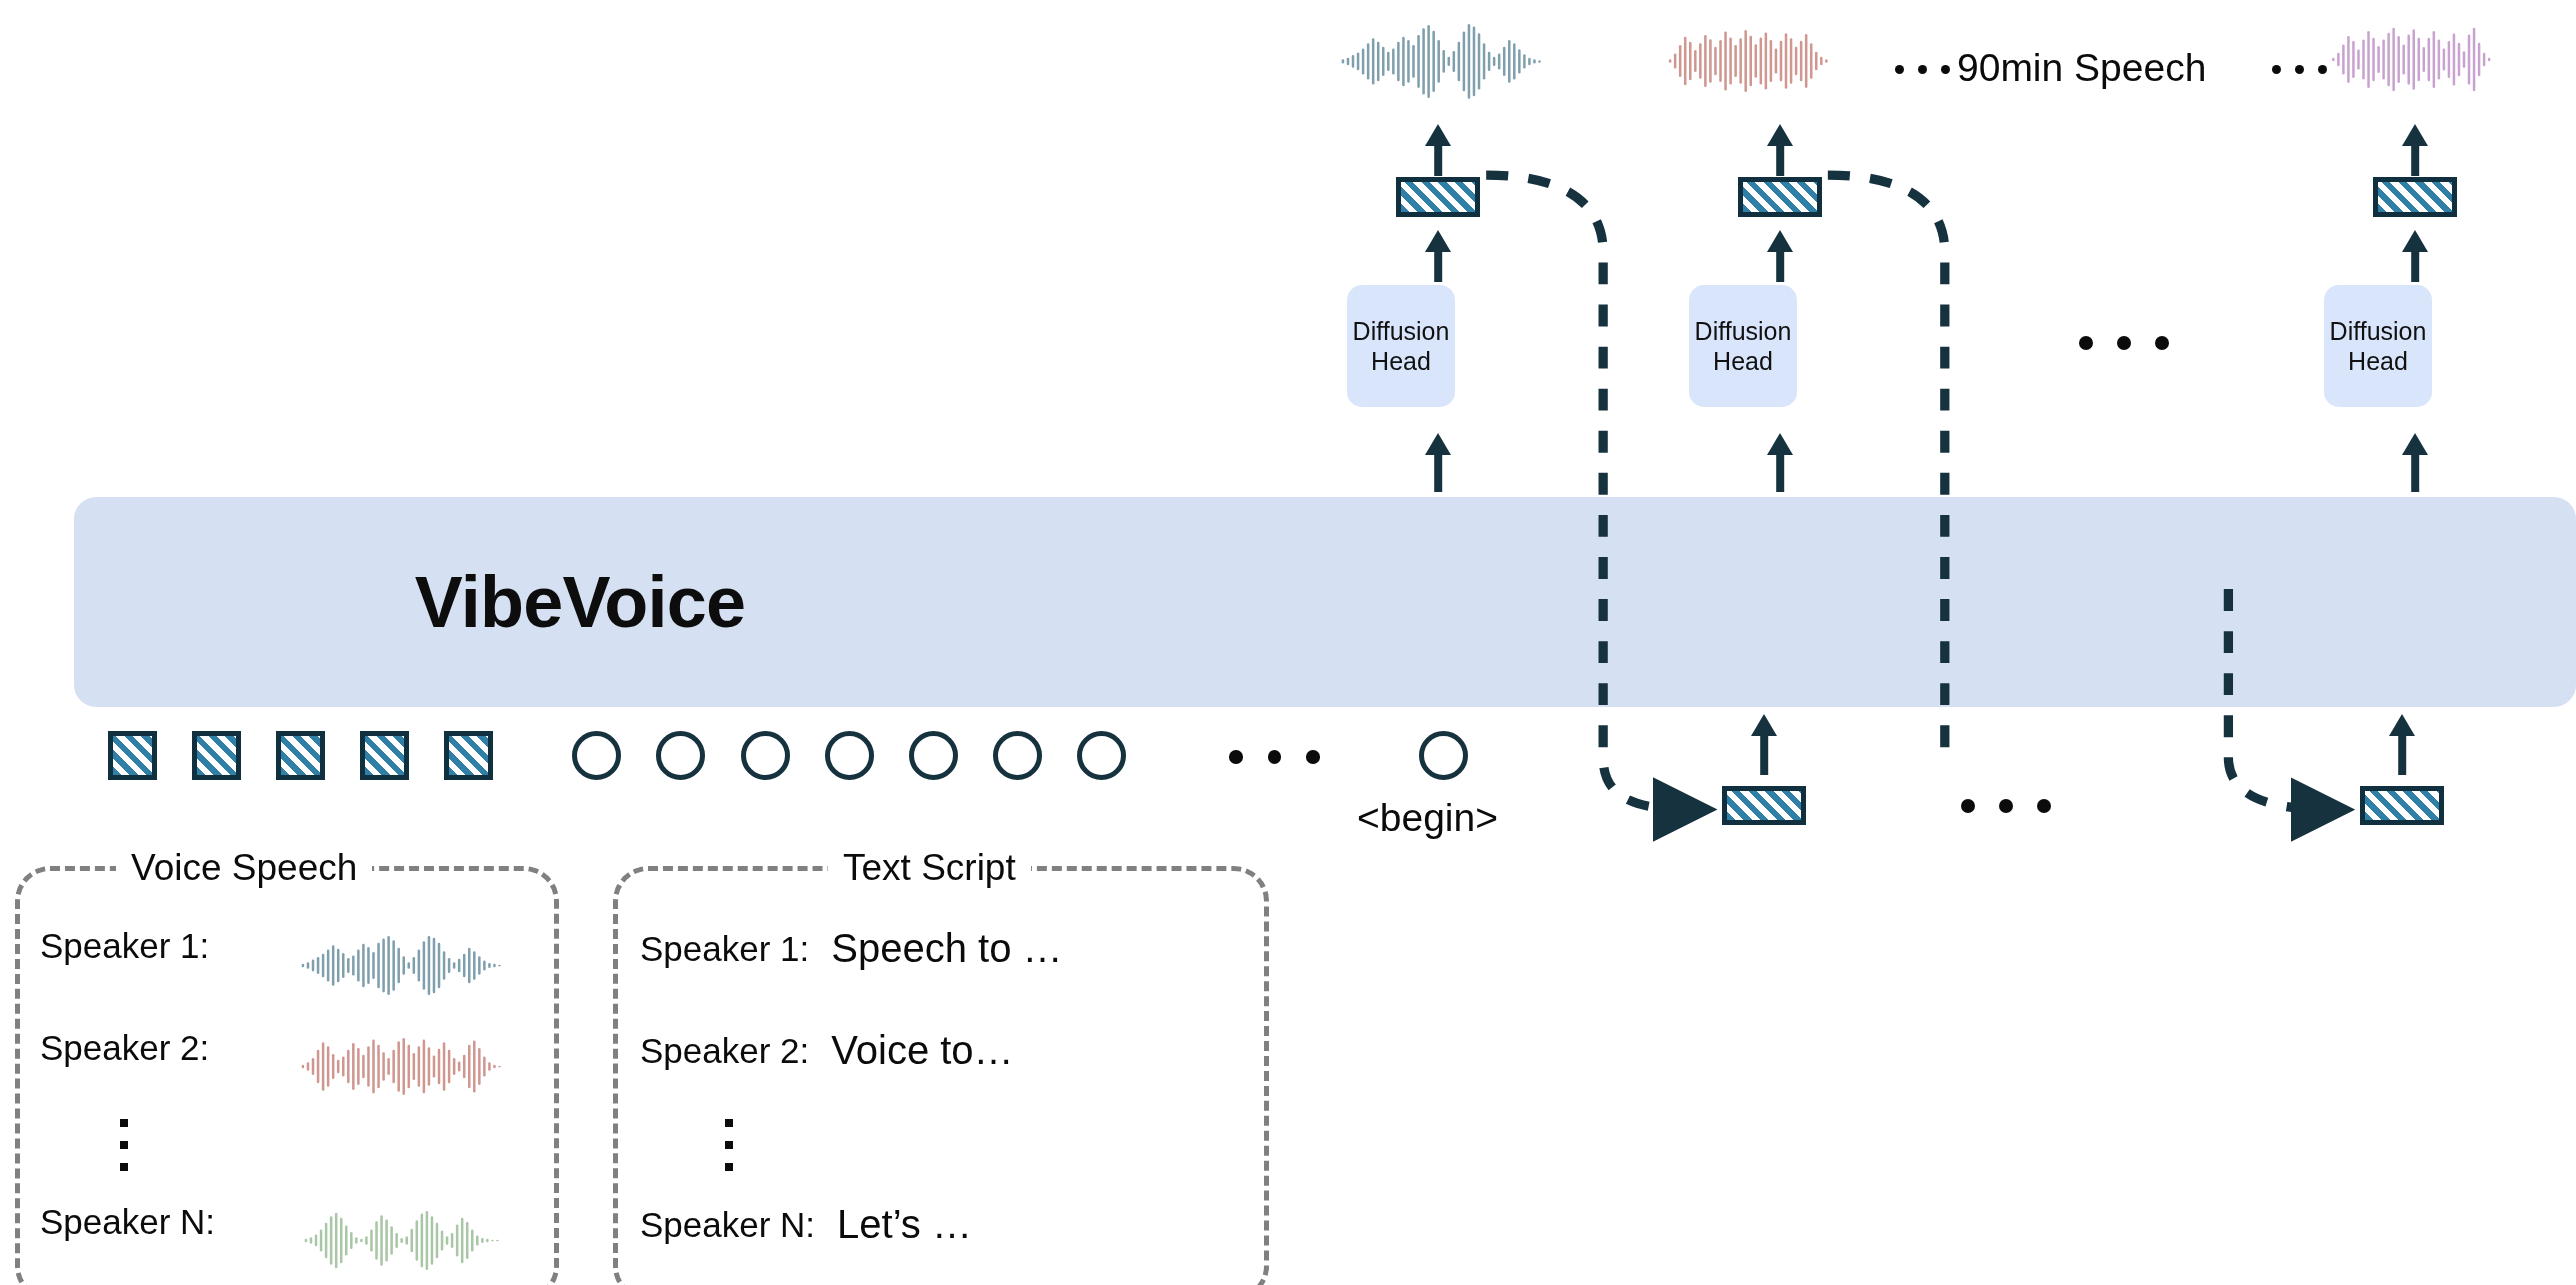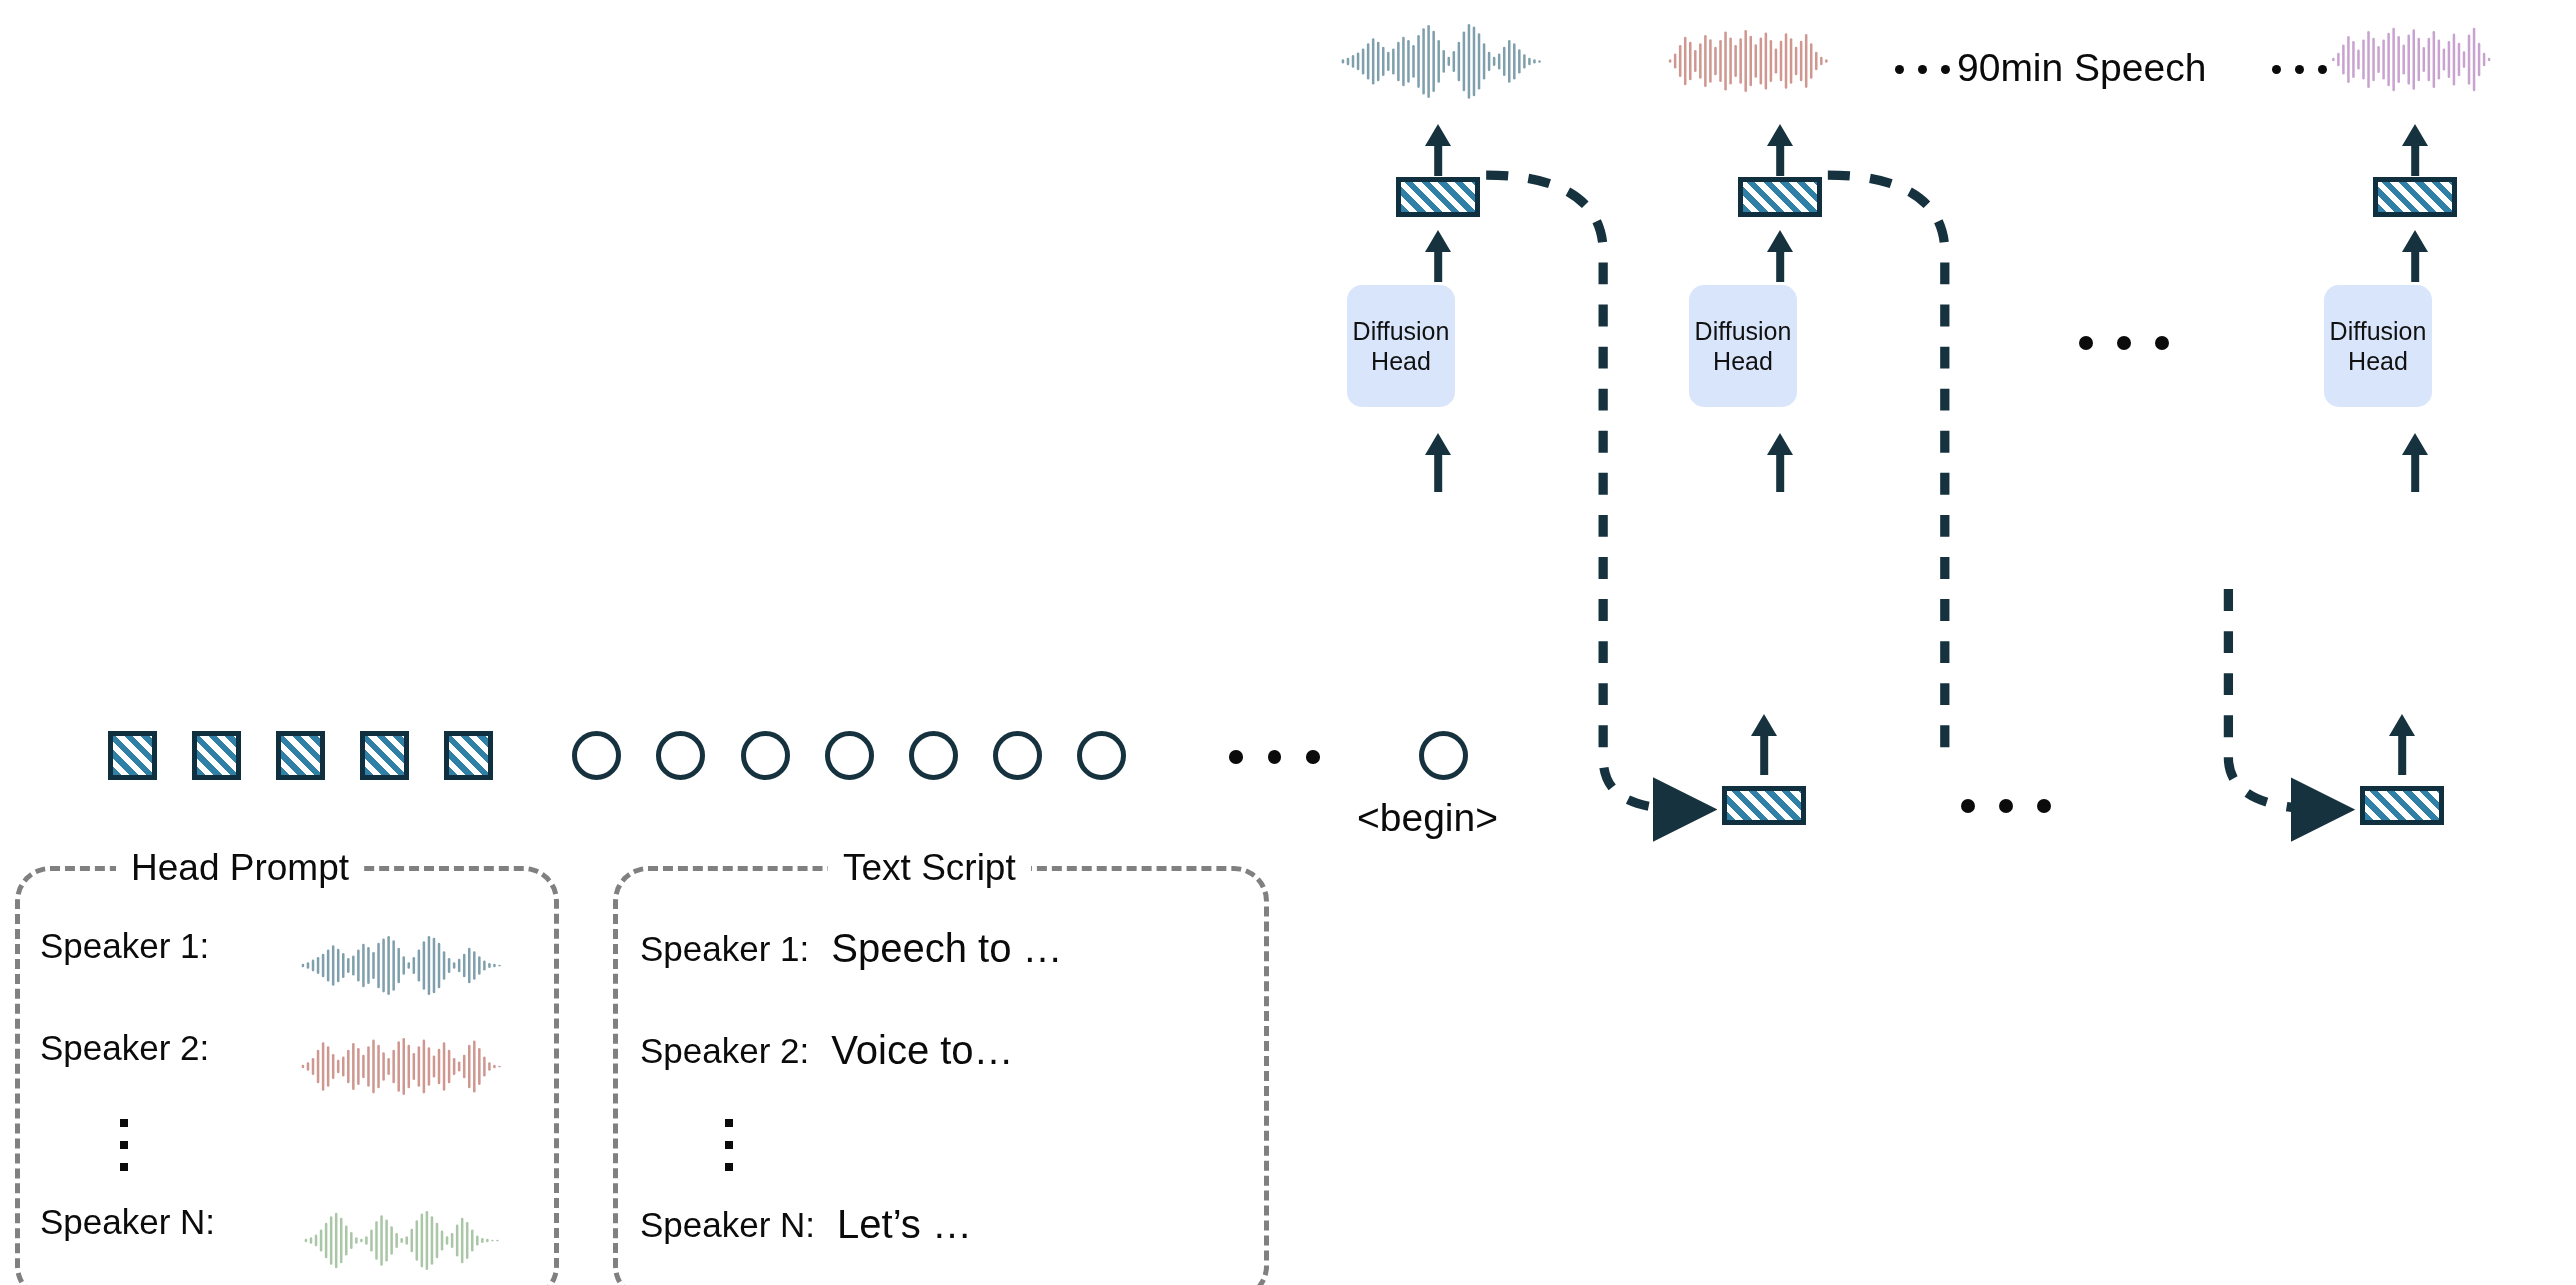--- a/index.html
+++ b/index.html
@@ -339,20 +339,23 @@
   </div>
   <div class="abs arrow-up" style="left:1763px;top:417px;width:34px;height:59px;">
     <div class="headtri"></div>
       <div class="shaft" style="height:45px;"></div>
   </div>
   <div class="abs arrow-up" style="left:2398px;top:417px;width:34px;height:59px;">
     <div class="headtri"></div>
       <div class="shaft" style="height:45px;"></div>
   </div>
 
+  <div class="abs" id="vibevoice-bar">
+    <span id="vibevoice-label">VibeVoice</span>
+  </div>
 
   <div class="abs hatch hatch-sq" style="left:108px;top:715px;"></div>
   <div class="abs hatch hatch-sq" style="left:192px;top:715px;"></div>
   <div class="abs hatch hatch-sq" style="left:276px;top:715px;"></div>
   <div class="abs hatch hatch-sq" style="left:360px;top:715px;"></div>
   <div class="abs hatch hatch-sq" style="left:444px;top:715px;"></div>
 
   <div class="abs token-circle" style="left:572px;top:715px;"></div>
   <div class="abs token-circle" style="left:656px;top:715px;"></div>
   <div class="abs token-circle" style="left:741px;top:715px;"></div>
@@ -396,21 +399,21 @@
     </defs>
 
     <path d="M1766,208 C1850,208 1905,236 1905,300 L1905,900 C1905,948 1942,962 2010,962" fill="none" stroke="#16323f" stroke-width="11" stroke-dasharray="26 24" stroke-linecap="butt" marker-end="url(#ah)"></path>
 
     <path d="M2172,208 C2256,208 2311,236 2311,300 L2311,900 C2311,948 2700,962 2768,962" fill="none" stroke="#16323f" stroke-width="11" stroke-dasharray="26 24" stroke-linecap="butt" opacity="0"></path>
     <path d="M2172,208 C2256,208 2311,236 2311,300 L2311,900" fill="none" stroke="#16323f" stroke-width="11" stroke-dasharray="26 24" stroke-linecap="butt"></path>
     <path d="M2648,700 L2648,900 C2648,948 2700,962 2768,962" fill="none" stroke="#16323f" stroke-width="11" stroke-dasharray="26 24" stroke-linecap="butt" marker-end="url(#ah)"></path>
   </svg>
 
   <div class="abs dashed-box" style="left:15px;top:850px;width:544px;height:435px;"></div>
-  <div class="abs dashed-label" style="left:116px;top:831px;">Head Prompt</div>
+  <div class="abs dashed-label" style="left:116px;top:831px;">Voice Speech</div>
 
   <div class="speaker-row" style="left:40px;top:926px;">
     <span class="speaker-name">Speaker 1:</span>
   </div>
   <div class="abs wave" style="left:300px;top:919px;">
     <svg width="210" height="61" viewBox="0 0 250 72" xmlns="http://www.w3.org/2000/svg">
       <g fill="#7f9fad">
         <rect x="2" y="34" width="3" height="4" rx="1.5"></rect>
           <rect x="8" y="32" width="3" height="8" rx="1.5"></rect>
         <rect x="14" y="29" width="3" height="14" rx="1.5"></rect>

